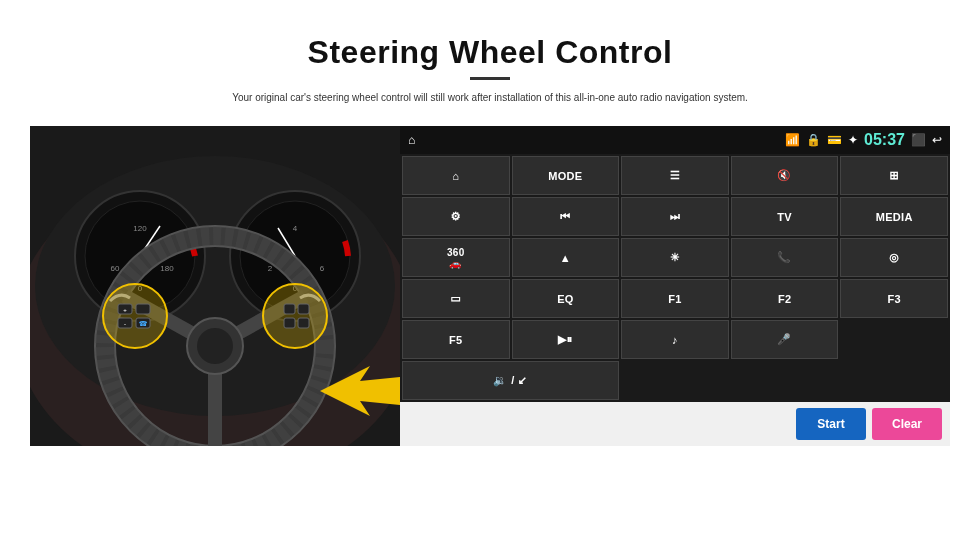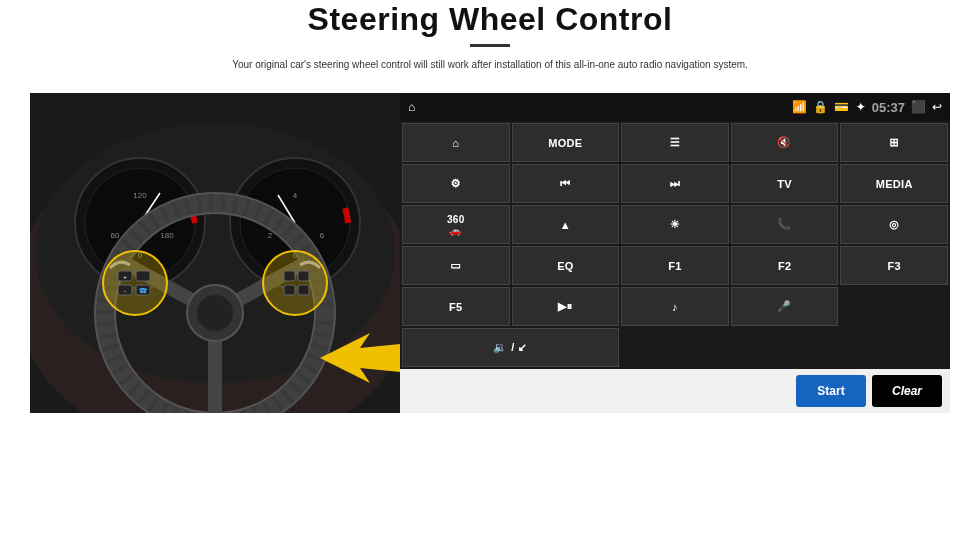--- a/index.html
+++ b/index.html
@@ -10,21 +10,21 @@
       background: #fff;
       overflow: hidden;
     }
 
     .page-container {
       width: 980px;
       height: 484px;
       display: flex;
       flex-direction: column;
       align-items: center;
-      padding: 1px 30px 0;
+      padding: 34px 30px 0;
     }
 
     .title-section {
       text-align: center;
       margin-bottom: 8px;
     }
 
     .main-title {
       font-size: 32px;
       font-weight: 900;
@@ -99,22 +99,22 @@
       font-size: 11px;
       color: #fff;
     }
 
     .status-icon {
       color: #fff;
       font-size: 12px;
     }
 
     .time-display {
-      color: #a3a3a3;
-      font-size: 13px;
+      color: #5eead4;
+      font-size: 16px;
       font-weight: bold;
     }
 
     .btn-grid {
       display: grid;
       grid-template-columns: repeat(5, 1fr);
       gap: 2px;
       padding: 2px;
       flex: 1;
     }
@@ -164,23 +164,22 @@
       background: #1565c0;
       color: #fff;
     }
 
     .btn-end {
       background: #888;
       color: #fff;
     }
 
     .btn-clear {
-      background: #000000;
-      color: #fff;
-      font-style: italic;
+      background: #ec4899;
+      color: #fff;
     }
   </style>
 </head>
 <body>
 
 <div class="page-container">
   <div class="title-section">
     <h1 class="main-title">Steering Wheel Control</h1>
     <div class="title-divider"></div>
     <p class="subtitle">Your original car's steering wheel control will still work after installation of this all-in-one auto radio navigation system.</p>

